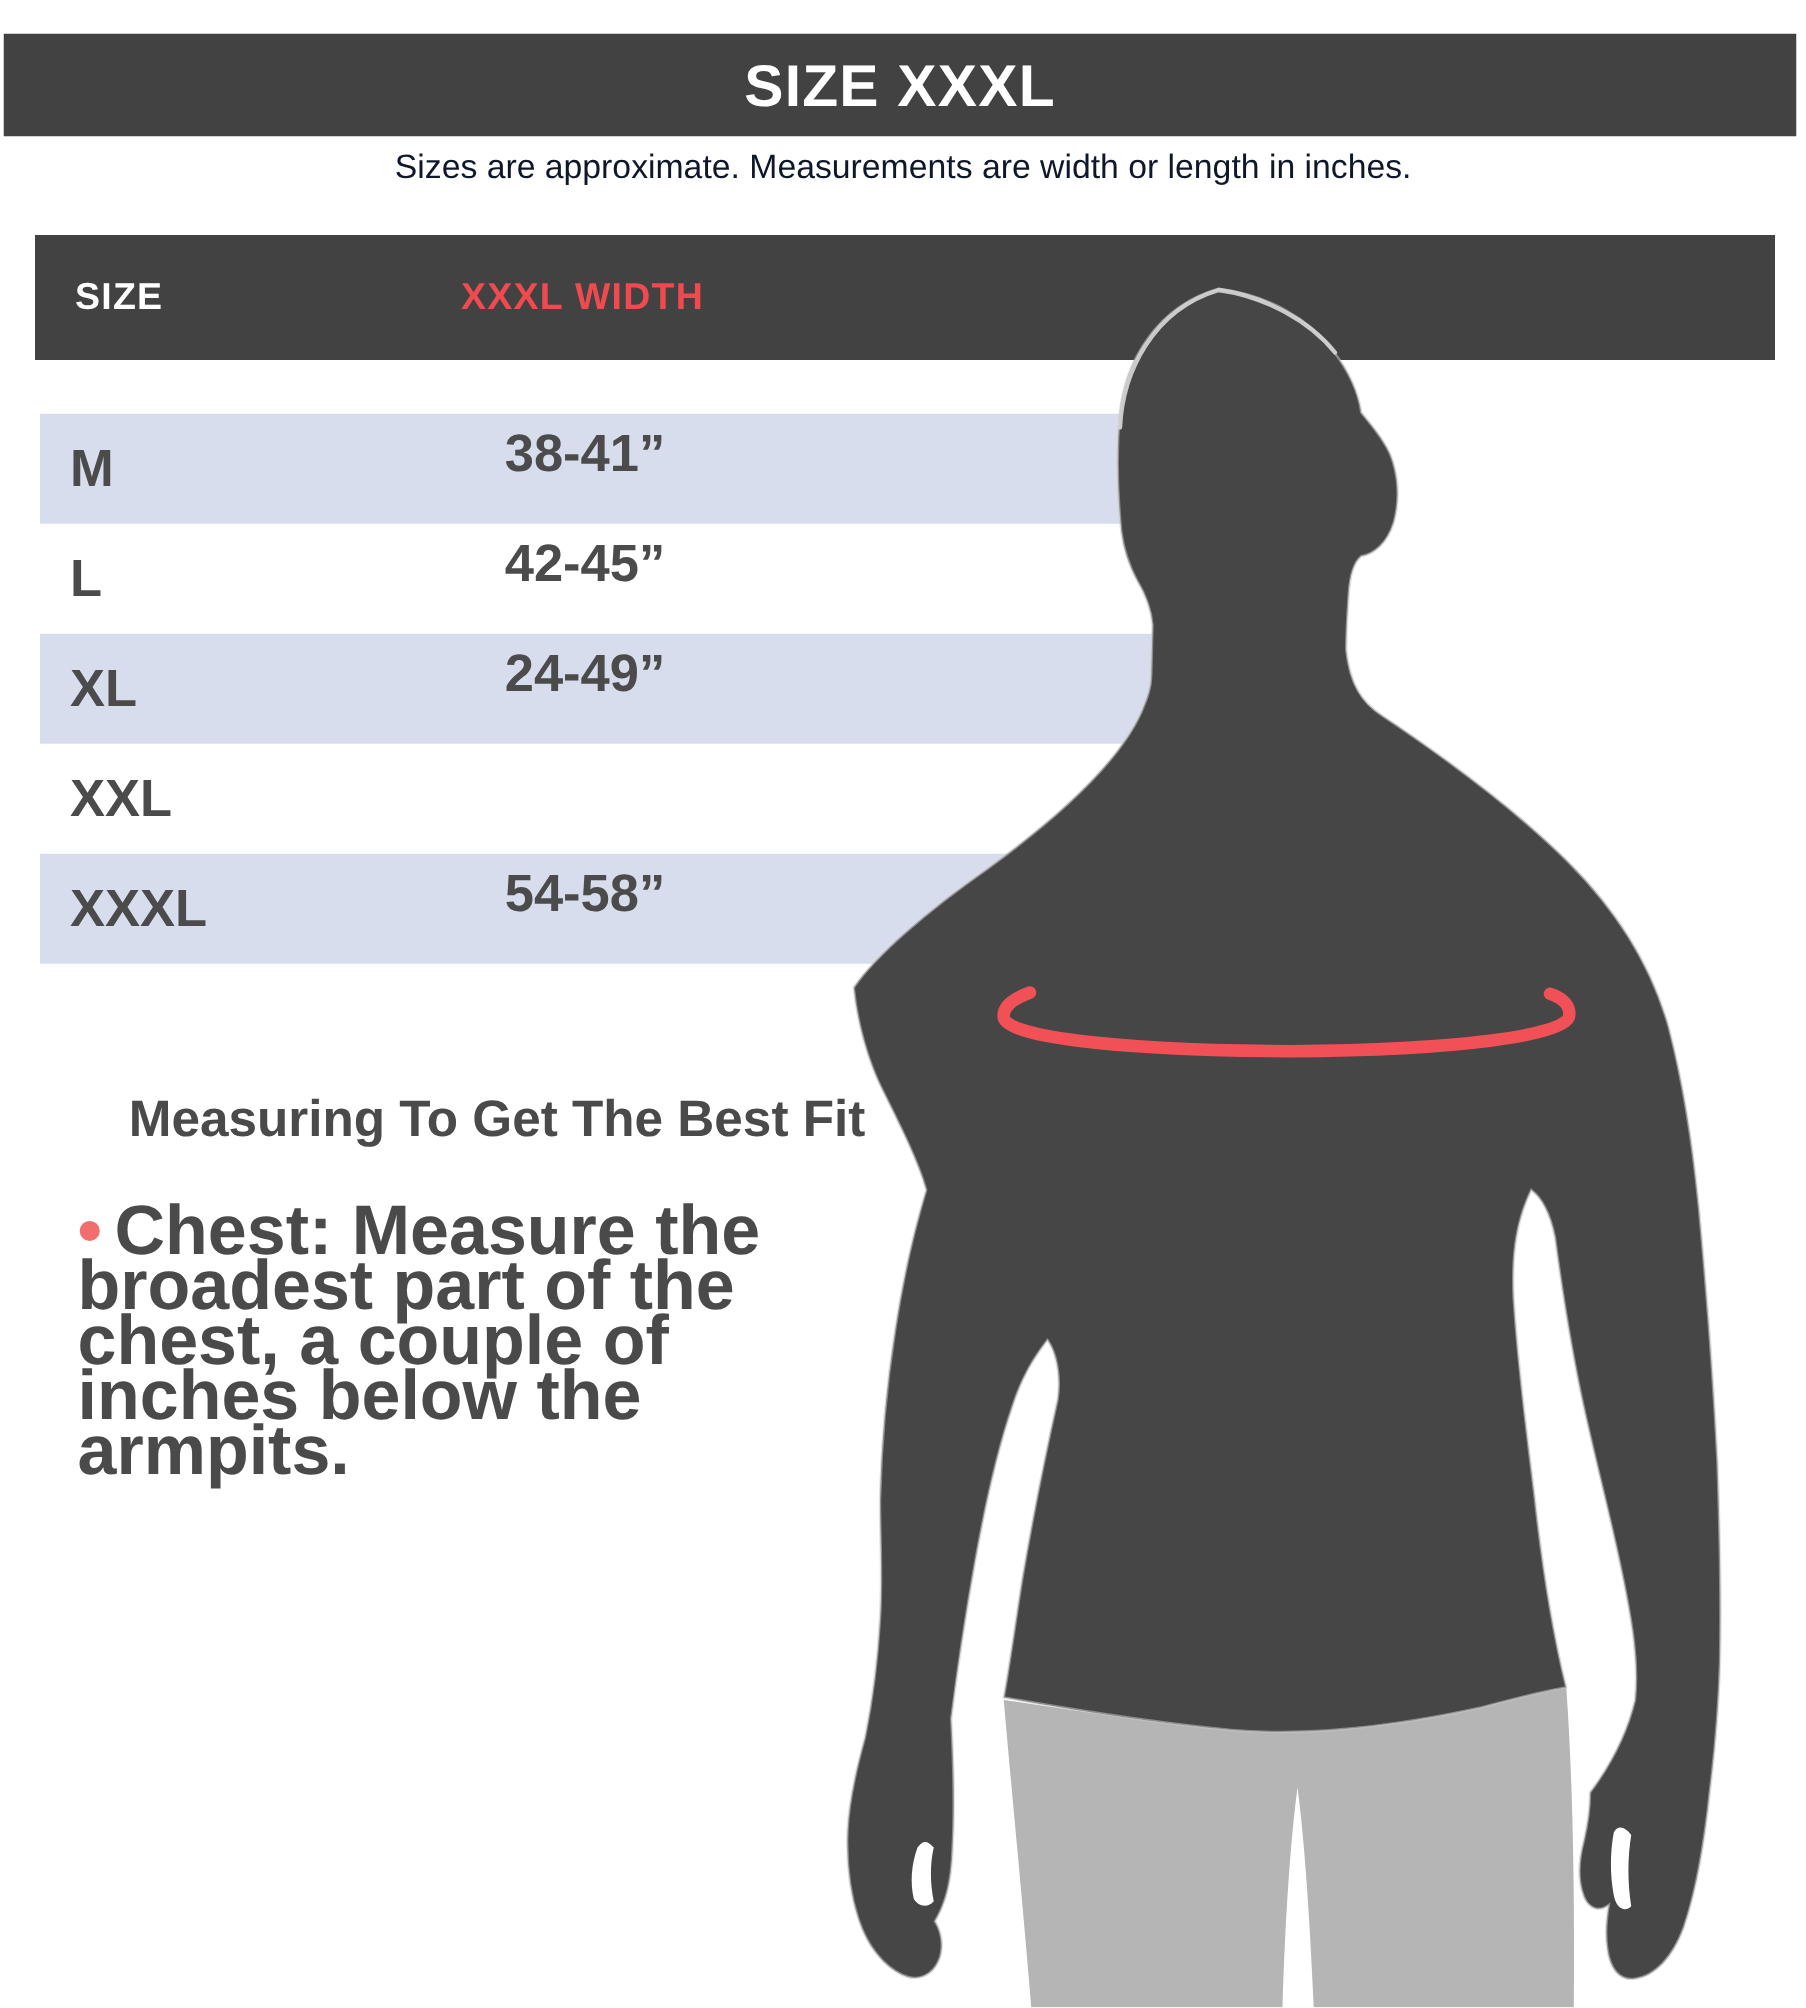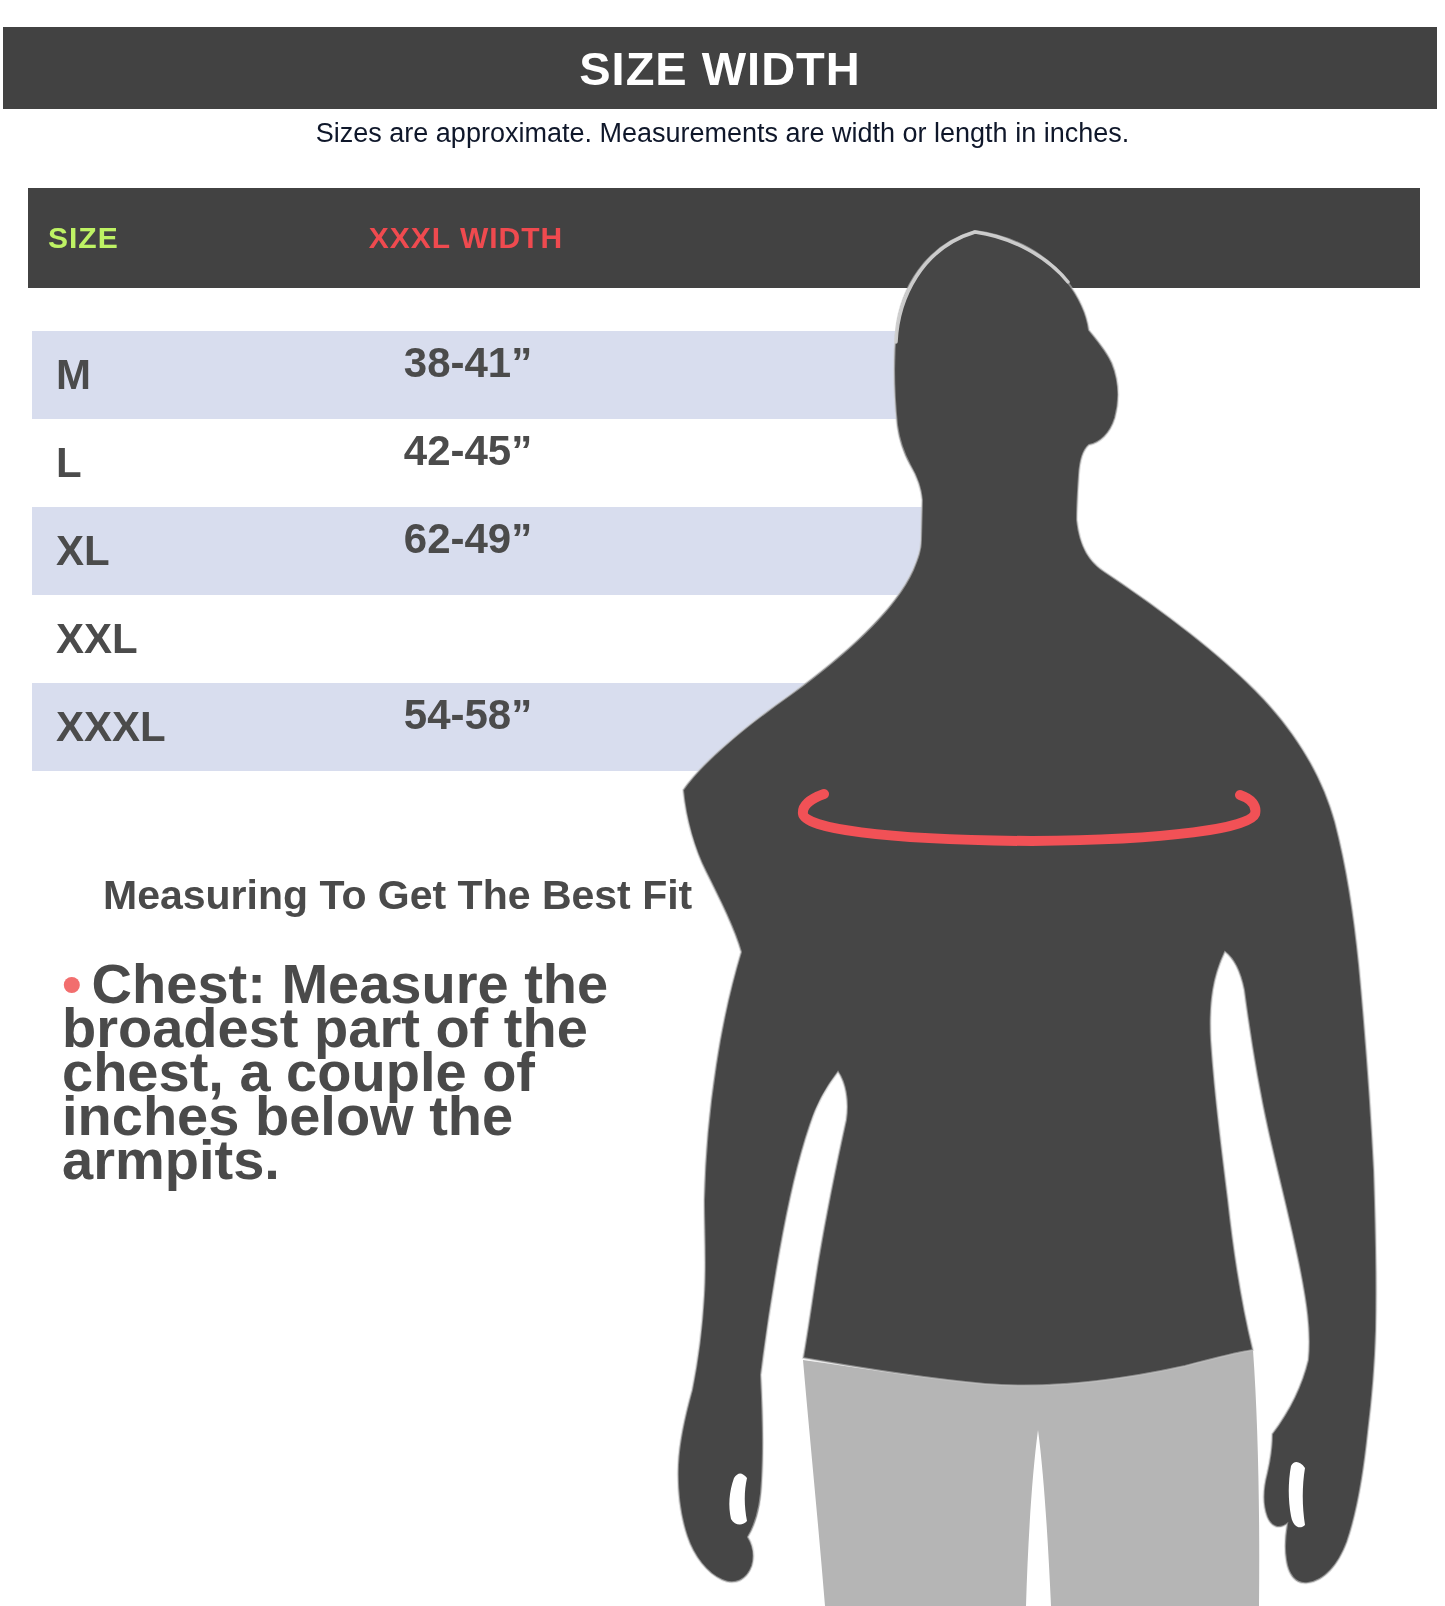--- a/index.html
+++ b/index.html
@@ -22,22 +22,22 @@
   .subtitle{
     left:0;top:118px;width:1445px;text-align:center;
     color:#0f172a;font-size:27px;font-weight:normal;
   }
 
   
   .thead{
     left:28px;top:188px;width:1392px;height:100px;background:#424242;
   }
   .col-size{
-    position:absolute;left:20px;top:0;height:100px;display:flex;align-items:center;
-    color:#bef264;font-size:30px;font-weight:bold;letter-spacing:1px;
+    position:absolute;left:32px;top:0;height:100px;display:flex;align-items:center;
+    color:#ffffff;font-size:30px;font-weight:bold;letter-spacing:1px;
   }
   .col-chest{
     position:absolute;left:338px;top:0;width:200px;height:100px;
     display:flex;align-items:center;justify-content:center;
     color:#ef4a4f;font-size:30px;font-weight:bold;letter-spacing:1px;
   }
 
   
   .rows{left:32px;top:331px;width:930px;}
   .row{position:relative;height:88px;}
@@ -62,42 +62,42 @@
   }
   .bullet-dot{color:#f26e6e;margin-right:10px;}
 
   
   .figure-svg{left:0;top:0;width:1445px;height:1606px;pointer-events:none;}
 </style>
 </head>
 <body>
 
 <div class="abs title-bar">
-  <h1>SIZE WIDTH</h1>
+  <h1>SIZE XXXL</h1>
 </div>
 
 <div class="abs subtitle">Sizes are approximate. Measurements are width or length in inches.</div>
 
 <div class="abs thead">
   <div class="col-size">SIZE</div>
   <div class="col-chest">XXXL WIDTH</div>
 </div>
 
 <div class="abs rows">
   <div class="row banded">
     <span class="cell-size">M</span>
     <span class="cell-val">38-41”</span>
   </div>
   <div class="row">
     <span class="cell-size">L</span>
     <span class="cell-val">42-45”</span>
   </div>
   <div class="row banded">
     <span class="cell-size">XL</span>
-    <span class="cell-val">62-49”</span>
+    <span class="cell-val">24-49”</span>
   </div>
   <div class="row">
     <span class="cell-size">XXL</span>
   </div>
   <div class="row banded">
     <span class="cell-size">XXXL</span>
     <span class="cell-val">54-58”</span>
   </div>
 </div>
 

